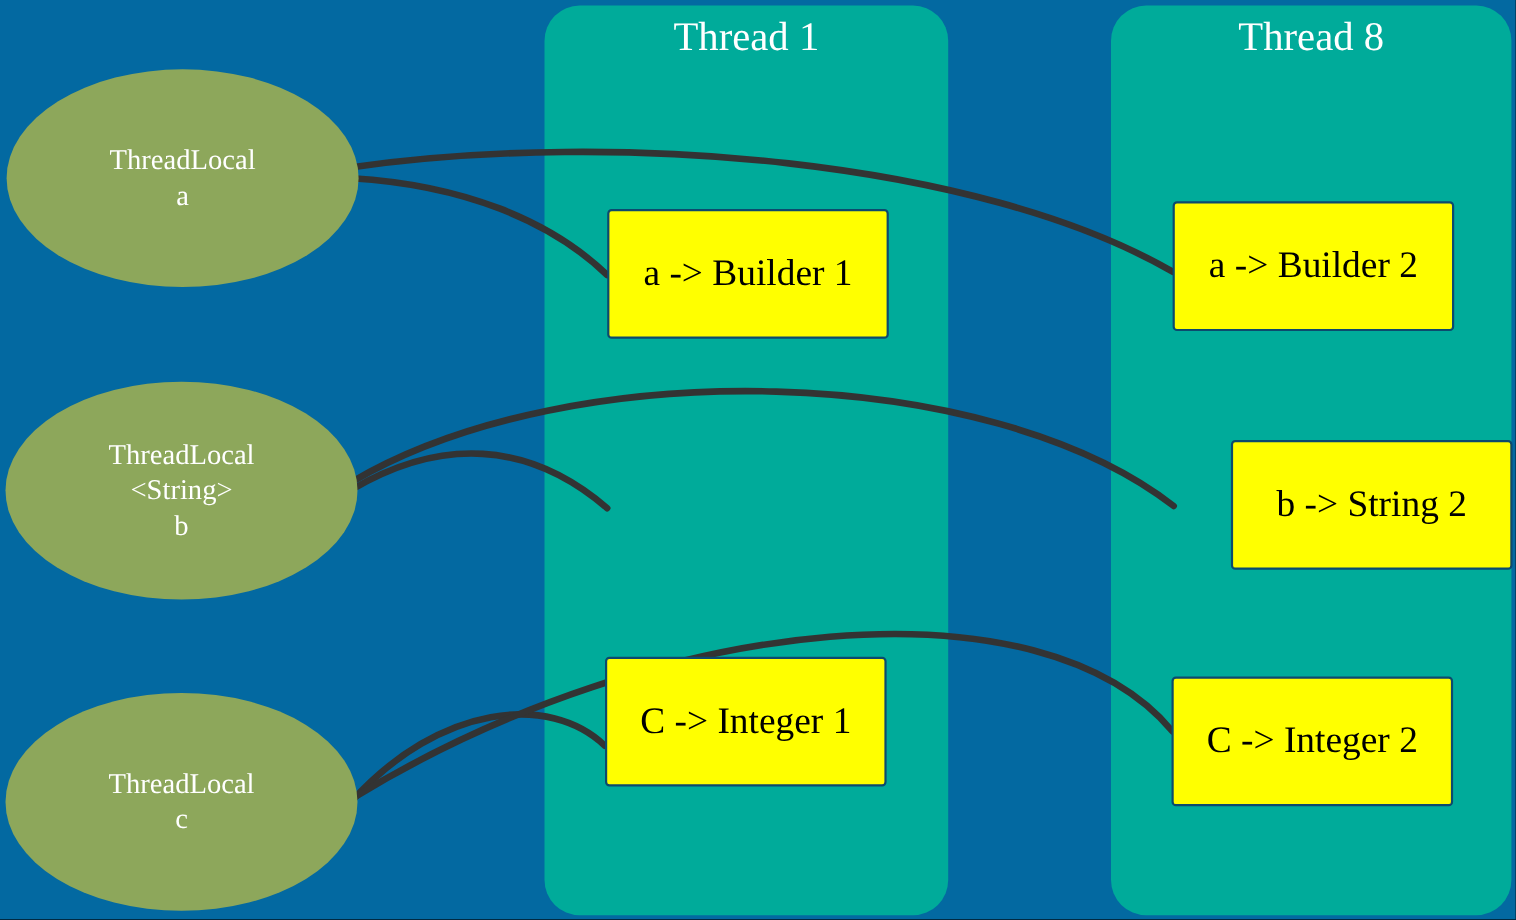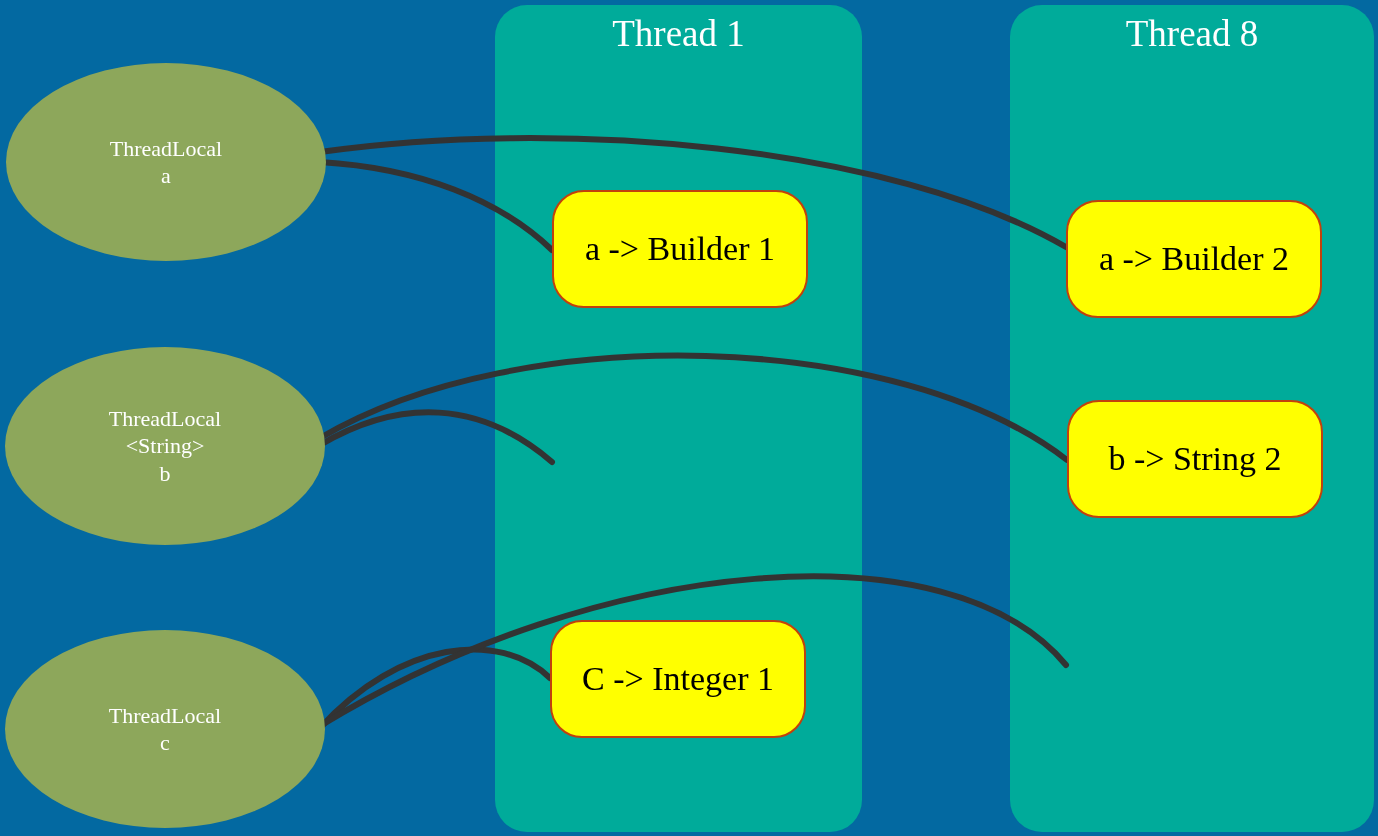--- a/index.html
+++ b/index.html
@@ -46,49 +46,49 @@
     fill: none;
     stroke: #333333;
     stroke-width: 6;
     stroke-linecap: round;
   }
   .map-entry {
     position: absolute;
     width: 256px;
     height: 118px;
     background: #FFFF00;
-    border: 2px solid #c2410c;
-    border-radius: 32px;
+    border: 2px solid #0c4a6e;
+    border-radius: 4px;
     box-sizing: border-box;
     display: flex;
     align-items: center;
     justify-content: center;
     color: #000000;
     font-size: 34px;
     white-space: nowrap;
     z-index: 3;
   }
   #entry-a1 { left: 552px; top: 190px; }
   #entry-b1 { left: 552px; top: 403px; }
-  #entry-c1 { left: 550px; top: 620px; }
-  #entry-a2 { left: 1066px; top: 200px; }
-  #entry-b2 { left: 1067px; top: 400px; }
+  #entry-c1 { left: 550px; top: 597px; }
+  #entry-a2 { left: 1066px; top: 183px; }
+  #entry-b2 { left: 1119px; top: 400px; }
   #entry-c2 { left: 1065px; top: 615px; }
   .threadlocal-ellipse {
     position: absolute;
     width: 320px;
     height: 198px;
     border-radius: 50%;
     background: #8DA75B;
     display: flex;
     flex-direction: column;
     align-items: center;
     justify-content: center;
     color: #FFFFFF;
-    font-size: 22px;
+    font-size: 26px;
     line-height: 1.23;
     text-align: center;
     z-index: 3;
   }
   #ellipse-a { left: 6px;  top: 63px; }
   #ellipse-b { left: 5px;  top: 347px; }
   #ellipse-c { left: 5px;  top: 630px; }
 </style>
 </head>
 <body>
@@ -108,20 +108,21 @@
   </svg>
 
   <div class="thread-title" style="left:495px; width:367px;">Thread 1</div>
   <div class="thread-title" style="left:1010px; width:364px;">Thread 8</div>
 
   <div class="map-entry" id="entry-a1">a -&gt; Builder 1</div>
   <div class="map-entry" id="entry-c1">C -&gt; Integer 1</div>
 
   <div class="map-entry" id="entry-a2">a -&gt; Builder 2</div>
   <div class="map-entry" id="entry-b2">b -&gt; String 2</div>
+  <div class="map-entry" id="entry-c2">C -&gt; Integer 2</div>
 
   <div class="threadlocal-ellipse" id="ellipse-a" style="background: rgb(141, 167, 91);">
     <span>ThreadLocal</span>
     <span>a</span>
   </div>
   <div class="threadlocal-ellipse" id="ellipse-b" style="background: rgb(141, 167, 91);">
     <span>ThreadLocal</span>
     <span>&lt;String&gt;</span>
     <span>b</span>
   </div>

